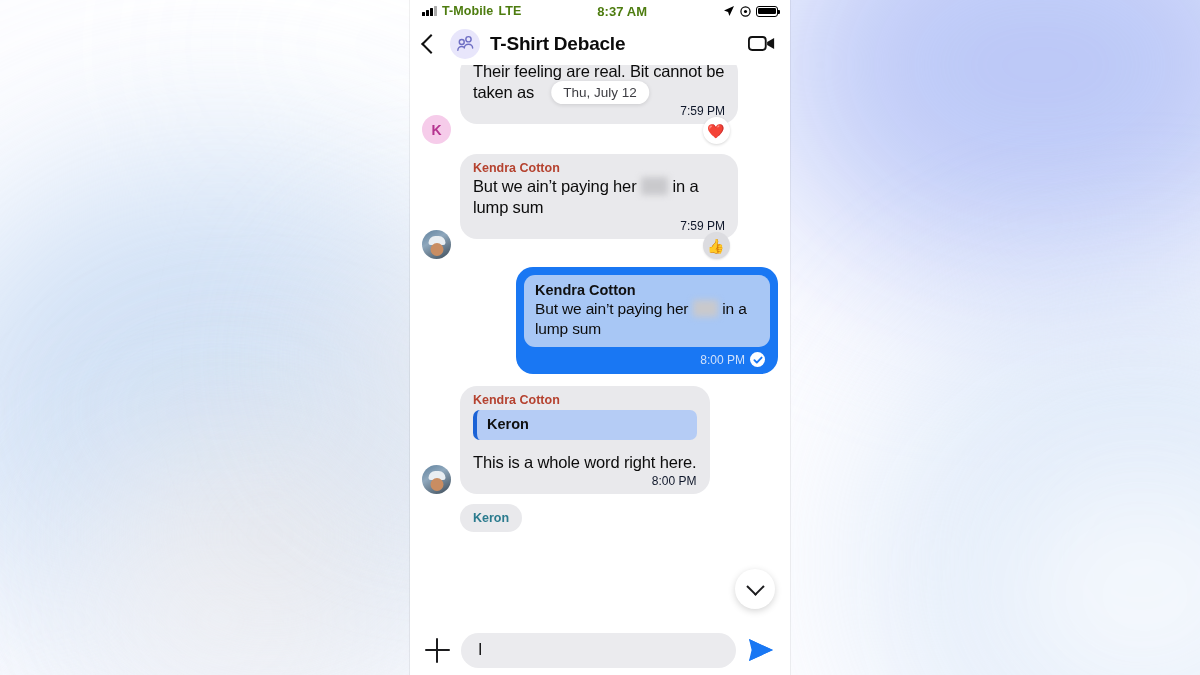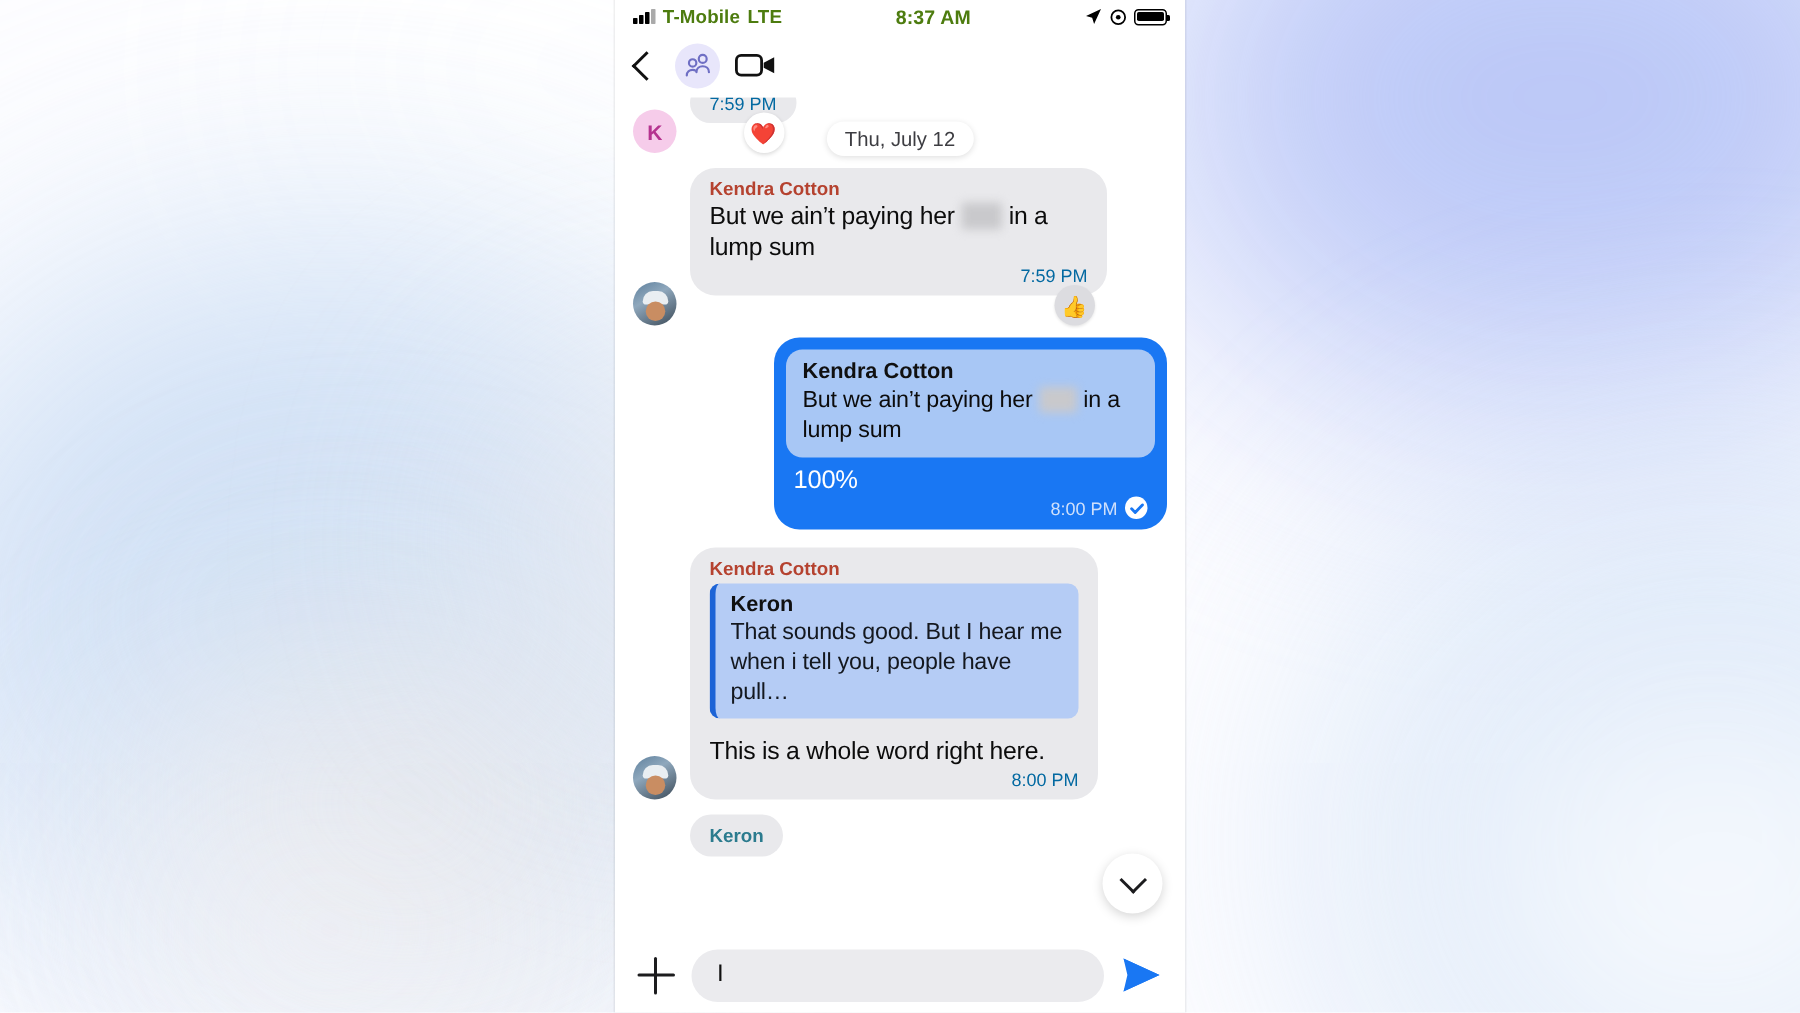--- a/index.html
+++ b/index.html
@@ -74,21 +74,21 @@
 
   .bcol{display:flex;flex-direction:column;max-width:278px;}
   .bubble{background:#e9e9ec;border-radius:17px;padding:7px 13px 6px;position:relative;}
   .bubble.out{background:#1977f3;border-radius:17px;padding:0;overflow:hidden;}
   .sender{font-size:12.5px;font-weight:bold;margin-bottom:1px;}
   .sender.kendra{color:#b5422f;}
   .sender.keron{color:#2b7b8e;}
   .mtext{font-size:16.5px;line-height:21px;color:#0c0c0c;letter-spacing:-.15px;}
   .mtext .redact{background:#c9c9cc;color:transparent;border-radius:2px;
     filter:blur(3.2px);padding:0 1px;user-select:none;}
-  .tstamp{font-size:12px;color:#0369a1;text-align:right;margin-top:1px;}
+  .tstamp{font-size:12px;color:#0f172a;text-align:right;margin-top:1px;}
   .tstamp.on-blue{color:#cfe0fb;display:flex;align-items:center;justify-content:flex-end;gap:5px;}
 
   
   .quote-blue{background:#a8c7f5;margin:8px 8px 0;border-radius:11px;padding:7px 11px 8px;}
   .quote-blue .sender{color:#101010;font-size:14.5px;}
   .quote-blue .mtext{font-size:15.5px;line-height:20px;}
   .blue-body{padding:4px 13px 7px;}
   .blue-body .mtext{color:#fff;font-size:17px;}
 
   
@@ -176,34 +176,36 @@
   <div id="header">
     <div class="back-chevron"></div>
     <div class="grp-avatar">
       <svg width="19" height="17" viewBox="0 0 22 20">
         <circle cx="14.5" cy="5" r="3.1" fill="none" stroke="#6f6fc4" stroke-width="1.7"></circle>
         <path d="M9.6 15.4c0-2.7 2.2-4.6 4.9-4.6s4.9 1.9 4.9 4.6" fill="none" stroke="#6f6fc4" stroke-width="1.7" stroke-linecap="round"></path>
         <circle cx="6.6" cy="8.2" r="2.9" fill="none" stroke="#6f6fc4" stroke-width="1.7"></circle>
         <path d="M2 18c0-2.6 2.1-4.4 4.6-4.4 1 0 1.9.3 2.7.8" fill="none" stroke="#6f6fc4" stroke-width="1.7" stroke-linecap="round"></path>
       </svg>
     </div>
+    <div id="chat-title">T-Shirt Debacle</div>
     <svg class="vidcam" viewBox="0 0 30 20">
       <rect x="1" y="3" width="18" height="14" rx="3.4" fill="none" stroke="#111" stroke-width="2"></rect>
       <path d="M20.5 8.3 28 4.2v11.6l-7.5-4.1z" fill="#111"></path>
     </svg>
   </div>
 
   <div id="thread">
 
     <div id="date-pill">Thu, July 12</div>
 
     <div class="row">
       <div class="av av-k">K</div>
       <div class="bcol">
         <div class="bubble" style="padding-top:6px;margin-top:-14px;">
+          <div class="mtext">Their feeling are real. Bit cannot be taken as</div>
           <div class="tstamp">7:59 PM</div>
         </div>
         <div class="reaction light">❤️</div>
       </div>
     </div>
 
     <div class="row" style="margin-top:10px;">
       <div class="av av-photo"></div>
       <div class="bcol">
         <div class="bubble">
@@ -216,42 +218,40 @@
     </div>
 
     <div class="row out" style="margin-top:8px;">
       <div class="bcol" style="max-width:262px;">
         <div class="bubble out">
           <div class="quote-blue">
             <div class="sender">Kendra Cotton</div>
             <div class="mtext"><span>But we ain’t paying her </span><span class="redact">shit</span><span> in a lump sum</span></div>
           </div>
           <div class="blue-body">
-            <div class="mtext">100%</div>
             <div class="tstamp on-blue">
               <span>8:00 PM</span>
               <span class="receipt">
                 <svg width="12" height="12" viewBox="0 0 12 12">
                     <path d="M2.4 6.2 4.8 8.6 9.6 3.6" fill="none" stroke="#1977f3" stroke-width="1.9" stroke-linecap="round" stroke-linejoin="round"></path>
                   </svg>
               </span>
             </div>
           </div>
         </div>
       </div>
     </div>
 
     <div class="row" style="margin-top:12px;">
       <div class="av av-photo"></div>
       <div class="bcol" style="max-width:272px;">
         <div class="bubble">
           <div class="sender kendra">Kendra Cotton</div>
           <div class="quote-gray">
             <div class="sender">Keron</div>
-            <div class="mtext">That sounds good. But I hear me when i tell you, people have pull…</div>
           </div>
           <div class="mtext" style="margin-top:12px;">This is a whole word right here.</div>
           <div class="tstamp">8:00 PM</div>
         </div>
       </div>
     </div>
 
     <div class="row" style="margin-top:10px;">
       <div class="av-spacer"></div>
       <div class="bcol" style="max-width:272px;">

